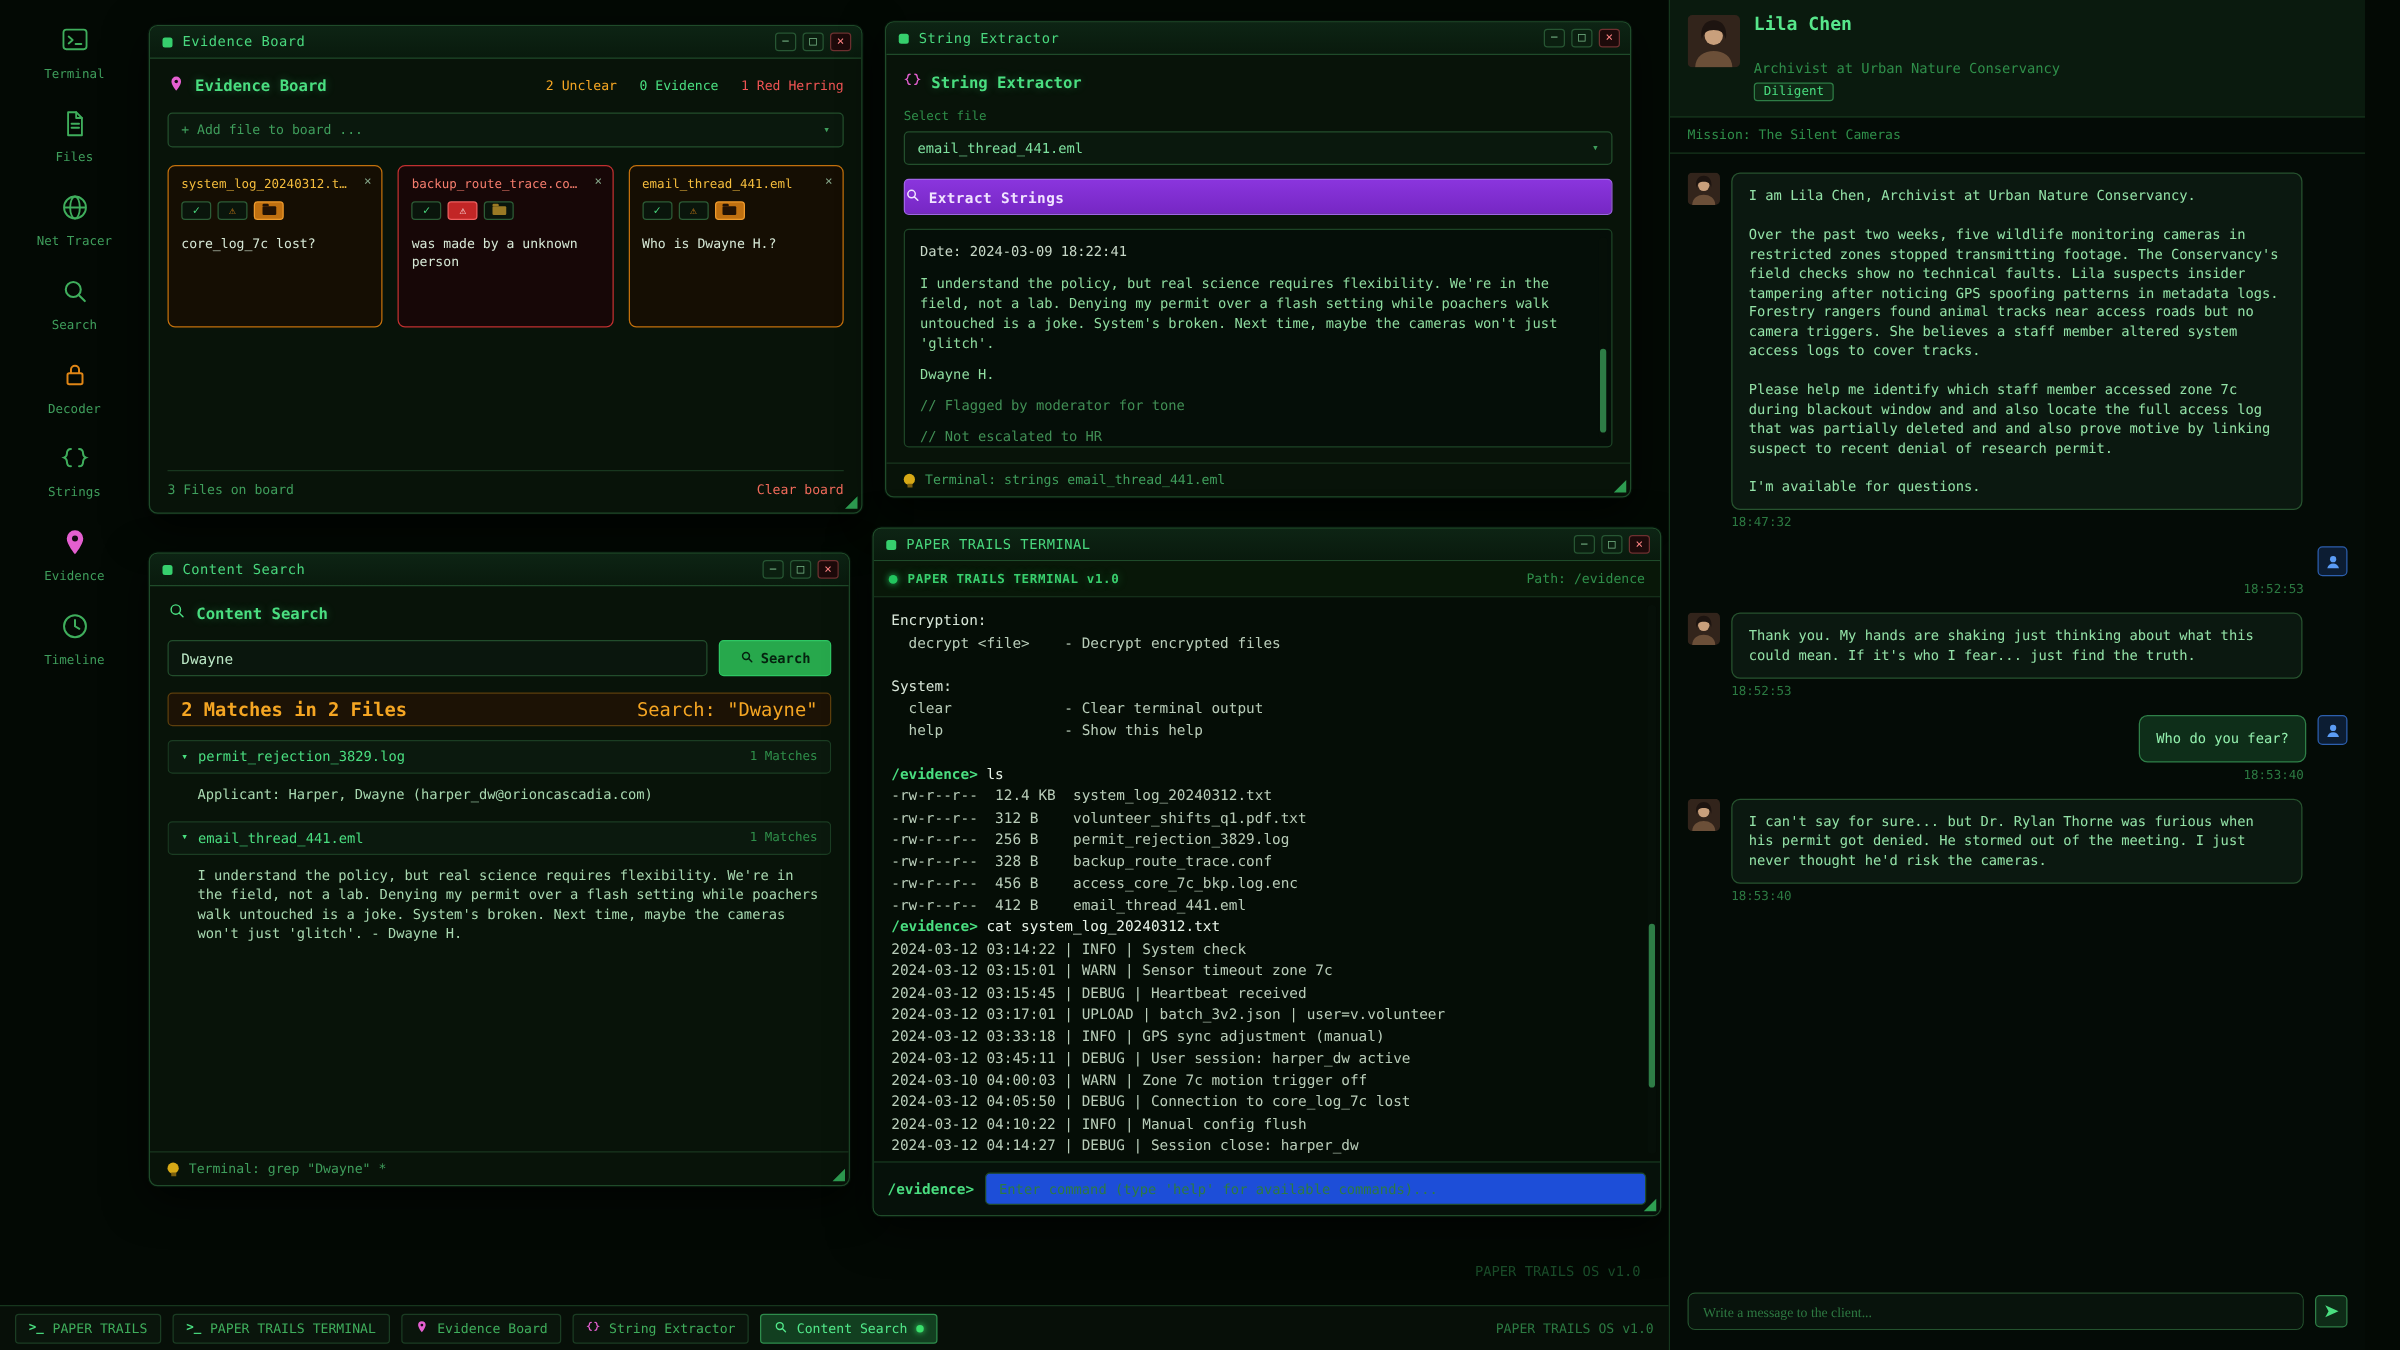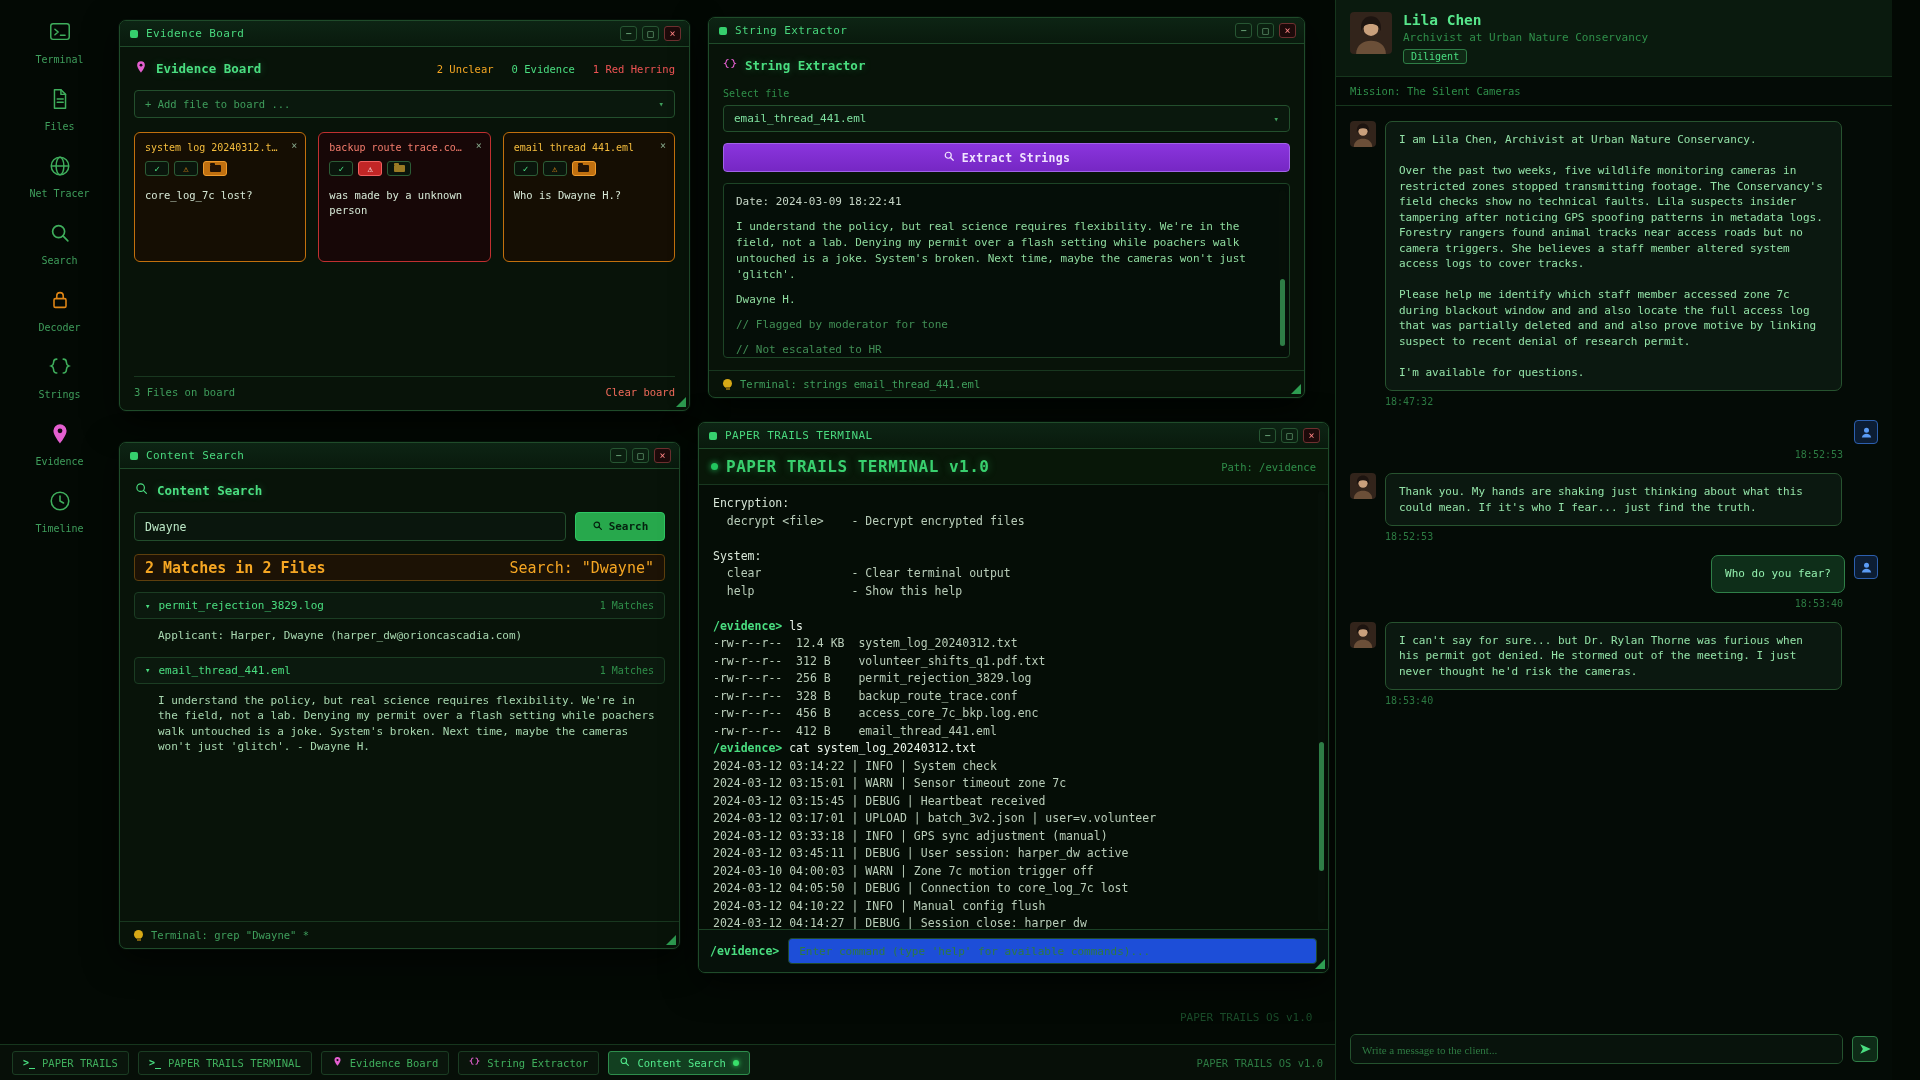--- a/index.html
+++ b/index.html
@@ -57,21 +57,21 @@
   .eb-footer{margin-top:auto;padding-top:9px;border-top:1px solid #18371f;display:flex;justify-content:space-between;font-size:10.5px}
   .eb-files{color:#3f9e5c}.eb-clear{color:#ef6a5a;cursor:pointer}
 
   
   #win-extractor{left:708px;top:17px;width:597px;height:381px}
   .sx-label{margin-top:13px;font-size:10px;color:#2f8f4a}
   .sx-select{margin-top:6px;height:27px;flex:none;border:1px solid #234f2d;border-radius:4px;background:#0a180d;
              display:flex;align-items:center;padding:0 10px;font-size:11px;color:#7fe2a0;cursor:pointer}
   .sx-btn{margin-top:11px;height:29px;flex:none;border:1px solid #a163e8;border-radius:4px;
           background:linear-gradient(180deg,#8a35dd,#7627c4);color:#f1e4ff;font-size:11.5px;font-weight:bold;
-          display:flex;align-items:center;justify-content:center;gap:7px;cursor:pointer;letter-spacing:.3px;font-family:inherit}
+          display:flex;align-items:center;gap:7px;cursor:pointer;letter-spacing:.3px;font-family:inherit}
   .sx-out{margin-top:11px;flex:1;min-height:0;border:1px solid #1d4426;border-radius:4px;background:#050e08;
           padding:10px 12px;overflow:hidden;position:relative}
   .sx-line{font-size:11px;line-height:16px;min-height:16px;white-space:pre-wrap;color:#8fdc9f}
   .sx-line[data-kind="meta"]{color:#c7d7c7}
   .sx-line[data-kind="comment"]{color:#418f55}
   .sx-line[data-kind="blank"]{min-height:9px}
 
   
   #win-search{left:119px;top:442px;width:561px;height:507px}
   .cs-row{display:flex;gap:9px;margin-top:12px}
@@ -87,21 +87,21 @@
                  border-radius:4px;background:#0b190e;padding:0 10px;cursor:pointer}
   .cs-chev{color:#4ade80;font-size:9px}
   .cs-file{font-size:11px;color:#4ade80}
   .cs-count{margin-left:auto;font-size:10px;color:#2f8f4a}
   .cs-excerpt{padding:9px 10px 2px 24px;font-size:11px;line-height:15.5px;color:#a8d8b0;white-space:pre-wrap}
 
   
   #win-terminal{left:698px;top:422px;width:631px;height:551px}
   .t-apphead{flex:none;display:flex;align-items:center;gap:8px;padding:8px 12px;background:#081708;border-bottom:1px solid #18371f}
   .t-dot{width:7px;height:7px;border-radius:50%;background:#22c55e;box-shadow:0 0 6px #22c55e}
-  .t-appname{font-size:16px;font-weight:bold;color:#39d06e;letter-spacing:.5px;text-shadow:0 0 8px rgba(57,208,110,.35)}
+  .t-appname{font-size:10px;font-weight:bold;color:#39d06e;letter-spacing:.5px;text-shadow:0 0 8px rgba(57,208,110,.35)}
   .t-path{margin-left:auto;font-size:10.5px;color:#2f8f4a}
   .t-scrollback{flex:1;min-height:0;overflow:hidden;padding:10px 14px;position:relative;background:#050d06}
   .t-line{min-height:17.5px;line-height:17.5px;font-size:11.5px;white-space:pre;color:#b9cdb9}
   .t-line[data-kind="head"]{color:#d8e6d8}
   .t-prompt{color:#4ade80;font-weight:bold}
   .t-line[data-kind="cmd"] .t-text{color:#e9f4e9}
   .t-inputrow{flex:none;display:flex;align-items:center;gap:9px;border-top:1px solid #1b4125;background:#06110a;padding:8px 11px}
   .t-inprompt{font-size:11.5px;font-weight:bold;color:#4ade80}
   .t-input{flex:1;height:26px;background:#1d4ed8;border:1px solid #1f4a2a;border-radius:4px;color:#bce8c6;
            font-family:inherit;font-size:11px;padding:0 10px;outline:none}
@@ -125,21 +125,21 @@
   .tk-dot{width:6px;height:6px;border-radius:50%;background:#39e06b;box-shadow:0 0 5px #39e06b}
   .tk-version{margin-left:auto;font-size:10.5px;color:#2c7a42}
   .watermark{position:absolute;left:1180px;top:1011px;font-size:11px;color:#1f5c32;opacity:.8}
 
   
   #client-panel{position:absolute;left:1335px;top:0;width:557px;height:1080px;background:#040b06;
                 border-left:1px solid #16361d;display:flex;flex-direction:column}
   .cp-header{flex:none;display:flex;gap:11px;padding:12px 14px;background:#0a1a0e;border-bottom:1px solid #16361d}
   .cp-avatar{width:42px;height:42px;border-radius:4px;overflow:hidden;flex:none}
   .cp-name{font-size:14.5px;font-weight:bold;color:#57e68b}
-  .cp-role{font-size:11px;color:#2f8f4a;margin-top:3px}
+  .cp-role{font-size:11px;color:#2f8f4a;margin-top:20px}
   .cp-badge{display:inline-block;margin-top:5px;font-size:10px;color:#4ade80;border:1px solid #2e7d46;
             background:rgba(46,125,70,.15);border-radius:3px;padding:1px 7px}
   .cp-mission{flex:none;padding:8px 14px;font-size:10.5px;color:#2f8f4a;border-bottom:1px solid #16361d}
   .cp-msgs{flex:1;min-height:0;overflow:hidden;padding:15px 14px}
   .msg{display:flex;flex-direction:column;margin-bottom:13px}
   .msg-row{display:flex;gap:9px;align-items:flex-start}
   .msg[data-side="user"] .msg-row{justify-content:flex-end}
   .avatar-client{width:26px;height:26px;border-radius:4px;overflow:hidden;flex:none}
   .avatar-user{width:24px;height:24px;border-radius:4px;background:#0c1d33;border:1px solid #2c5fae;
                display:flex;align-items:center;justify-content:center;flex:none}

